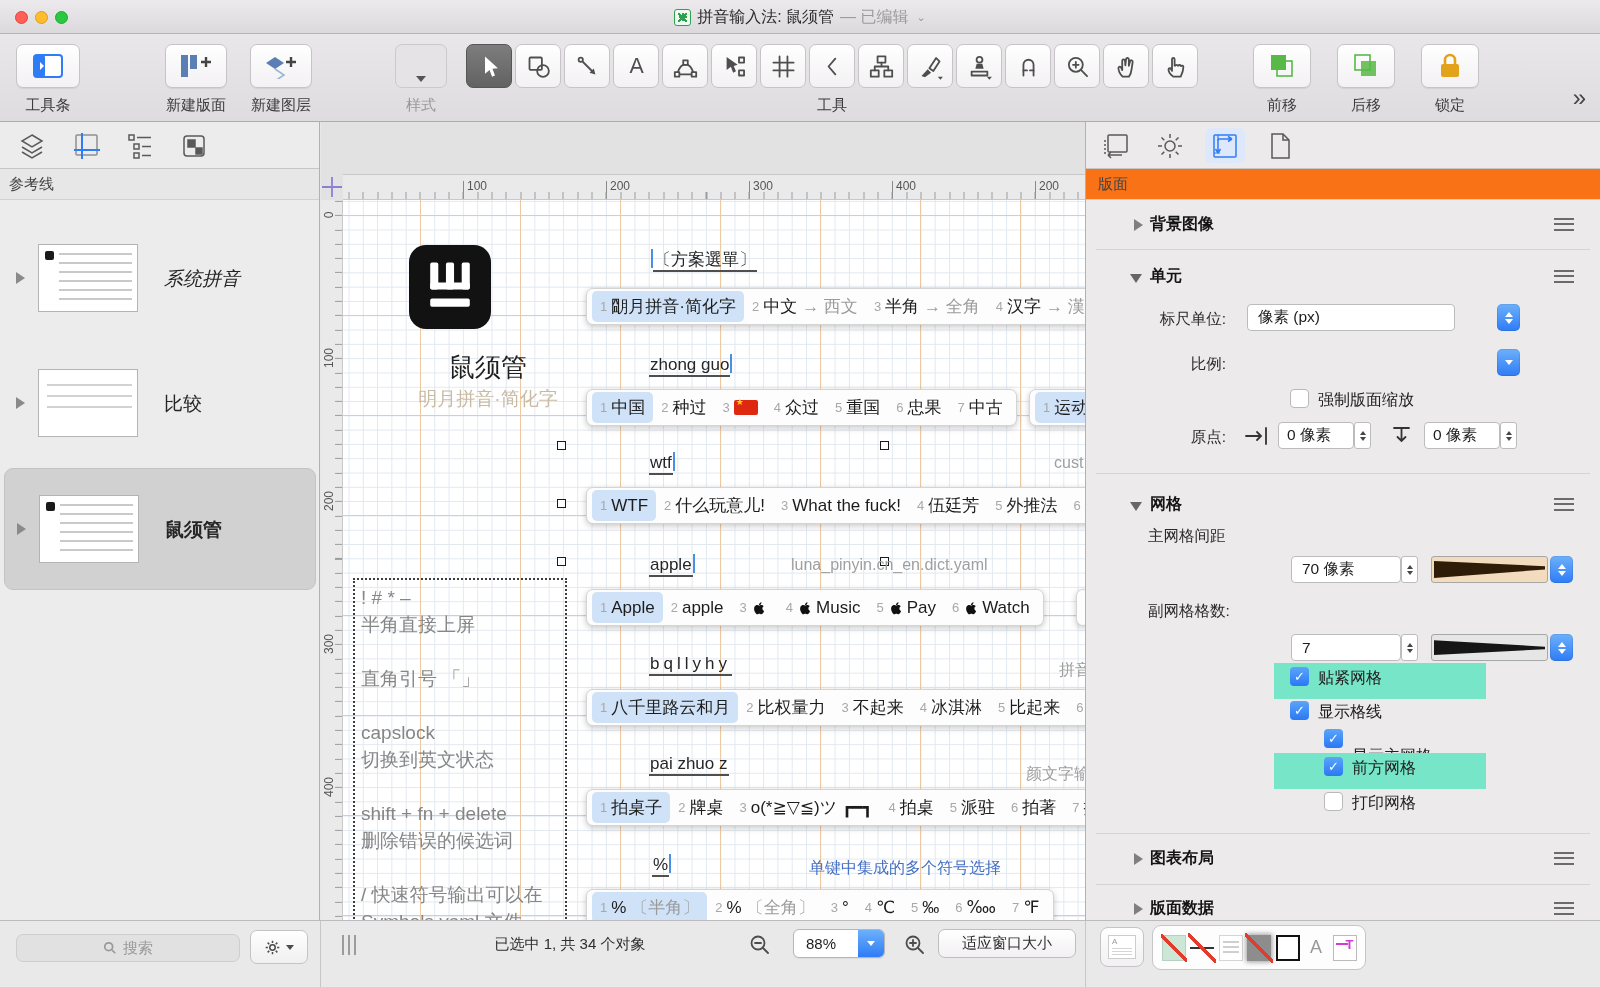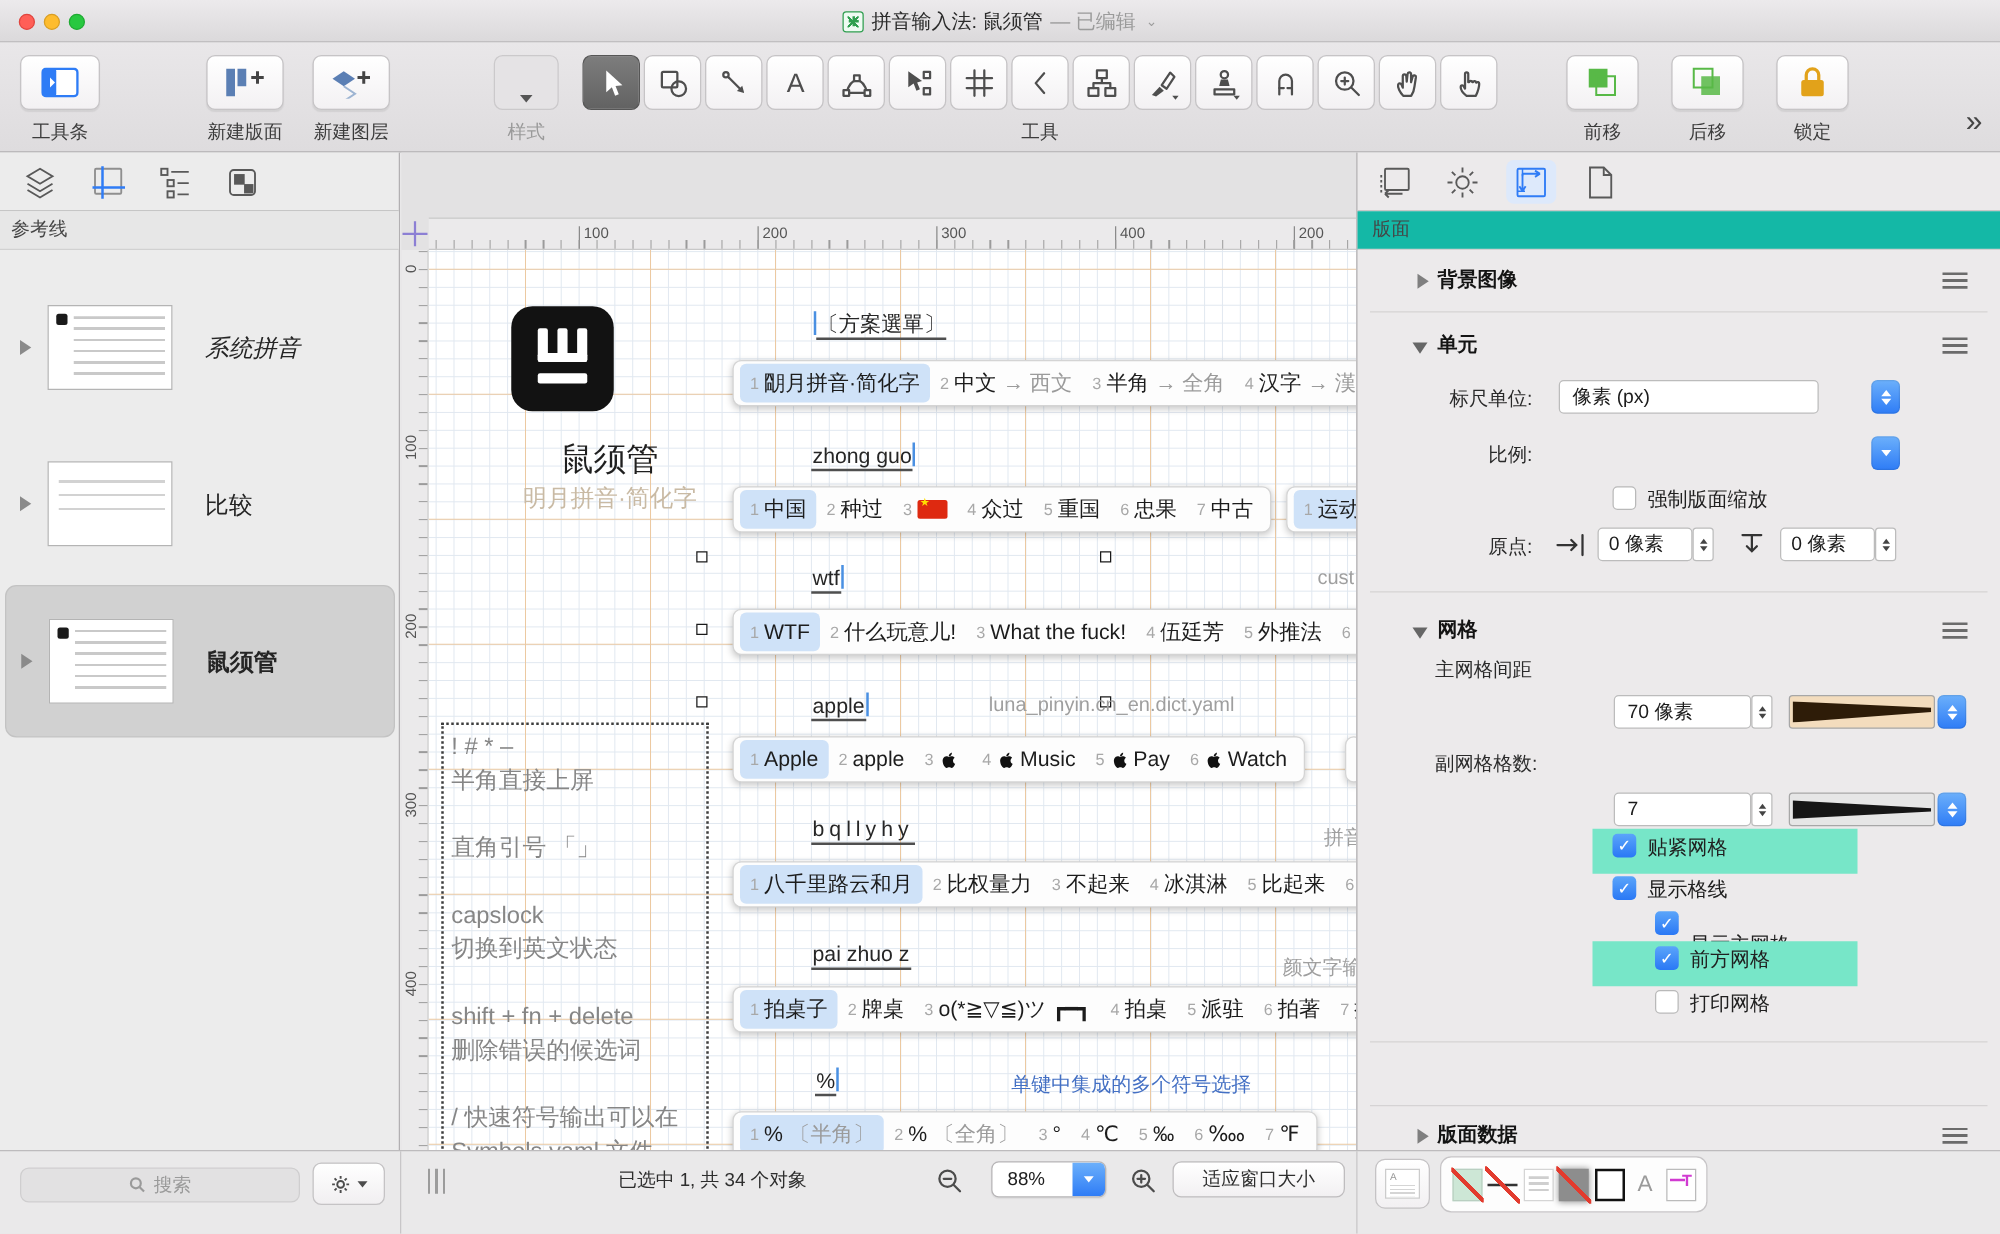--- a/index.html
+++ b/index.html
@@ -94,21 +94,21 @@
 .handle{position:absolute;width:9px;height:9px;background:#fff;border:1.5px solid #1a1a1a}
 .notes{position:absolute;left:10px;top:378px;width:214px;height:400px;border:2px dotted #3d3d3d;padding:4px 0 0 6px}
 .note-line{font-size:19px;color:#868686;min-height:27px;line-height:27px;white-space:pre}
 
 
 .inspector{position:absolute;left:1085px;top:122px;width:515px;height:798px;background:#eceaeb;border-left:1px solid #b2b0b2}
 .itabs{position:absolute;left:0;top:0;width:100%;height:47px;border-bottom:1px solid #c6c6c6}
 .itab{position:absolute;top:6px;width:40px;height:35px;display:flex;align-items:center;justify-content:center;color:#595959;border-radius:6px}
 .itab svg{width:30px;height:30px;stroke:currentColor;fill:none;stroke-width:1.5}
 .itab.sel{color:#2f7cf6;background:#dde9fb}
-.ihead{position:absolute;left:0;top:47px;width:100%;height:31px;background:#14b8a6;border-bottom:1px solid #d1d1d1;font-size:15px;color:#454545;line-height:30px;padding-left:12px}
+.ihead{position:absolute;left:0;top:47px;width:100%;height:31px;background:#f97316;border-bottom:1px solid #d1d1d1;font-size:15px;color:#454545;line-height:30px;padding-left:12px}
 .sep{position:absolute;left:10px;right:10px;height:1px;background:#d5d3d4}
 .sec-row{position:absolute;left:0;width:100%;height:30px}
 .tri{position:absolute;left:48px;top:9px;width:0;height:0;border-left:9px solid #7f7f7f;border-top:6px solid transparent;border-bottom:6px solid transparent}
 .tri.open{left:44px;top:12px;border-left:6px solid transparent;border-right:6px solid transparent;border-top:9px solid #666}
 .stitle{position:absolute;left:64px;top:4px;font-size:16px;font-weight:700;color:#141414}
 .burger{position:absolute;left:468px;top:8px;width:20px;height:13px;background:repeating-linear-gradient(#6b6b6b 0 2px,transparent 2px 5.5px)}
 .ilabel{position:absolute;font-size:15.5px;color:#2a2a2a;text-align:right;white-space:nowrap}
 .ilabel.left{text-align:left}
 .ifield{position:absolute;height:27px;background:#fff;border:1px solid #bcbcbc;border-radius:4px;font-size:15.5px;color:#1c1c1c;display:flex;align-items:center;padding-left:10px}
 .bstep{position:absolute;width:23px;height:27px;border-radius:5px;background:linear-gradient(#6cb0fb,#2e7cf6);box-shadow:inset 0 0 0 1px rgba(0,0,0,.08);display:flex;flex-direction:column;align-items:center;justify-content:center;gap:2px}
@@ -828,20 +828,25 @@
         <div class="cb" style="left: 238px; top: 607px;">✓</div>
         <div class="clabel" style="left: 266px; top: 608px; margin-top: 16px;">显示主网格</div>
         <div class="band" style="top: 631px;"></div>
         <div class="cb" style="left: 238px; top: 635px;">✓</div>
         <div class="clabel" style="left: 266px; top: 636px;">前方网格</div>
         <div class="cb off" style="left: 238px; top: 670px;"></div>
         <div class="clabel" style="left: 266px; top: 671px;">打印网格</div>
       </div>
 
     <div class="sep" style="top:711px"></div>
+    <div class="sec-row" style="top:722px">
+      <span class="tri"></span>
+      <span class="stitle">图表布局</span>
+      <span class="burger"></span>
+    </div>
     <div class="sep" style="top:762px"></div>
     <div class="sec-row" style="top:772px">
       <span class="tri"></span>
       <span class="stitle">版面数据</span>
       <span class="burger"></span>
     </div>
   </div>
 
   <div class="bottombar">
     <div class="bb-div" style="left:320px"></div>

